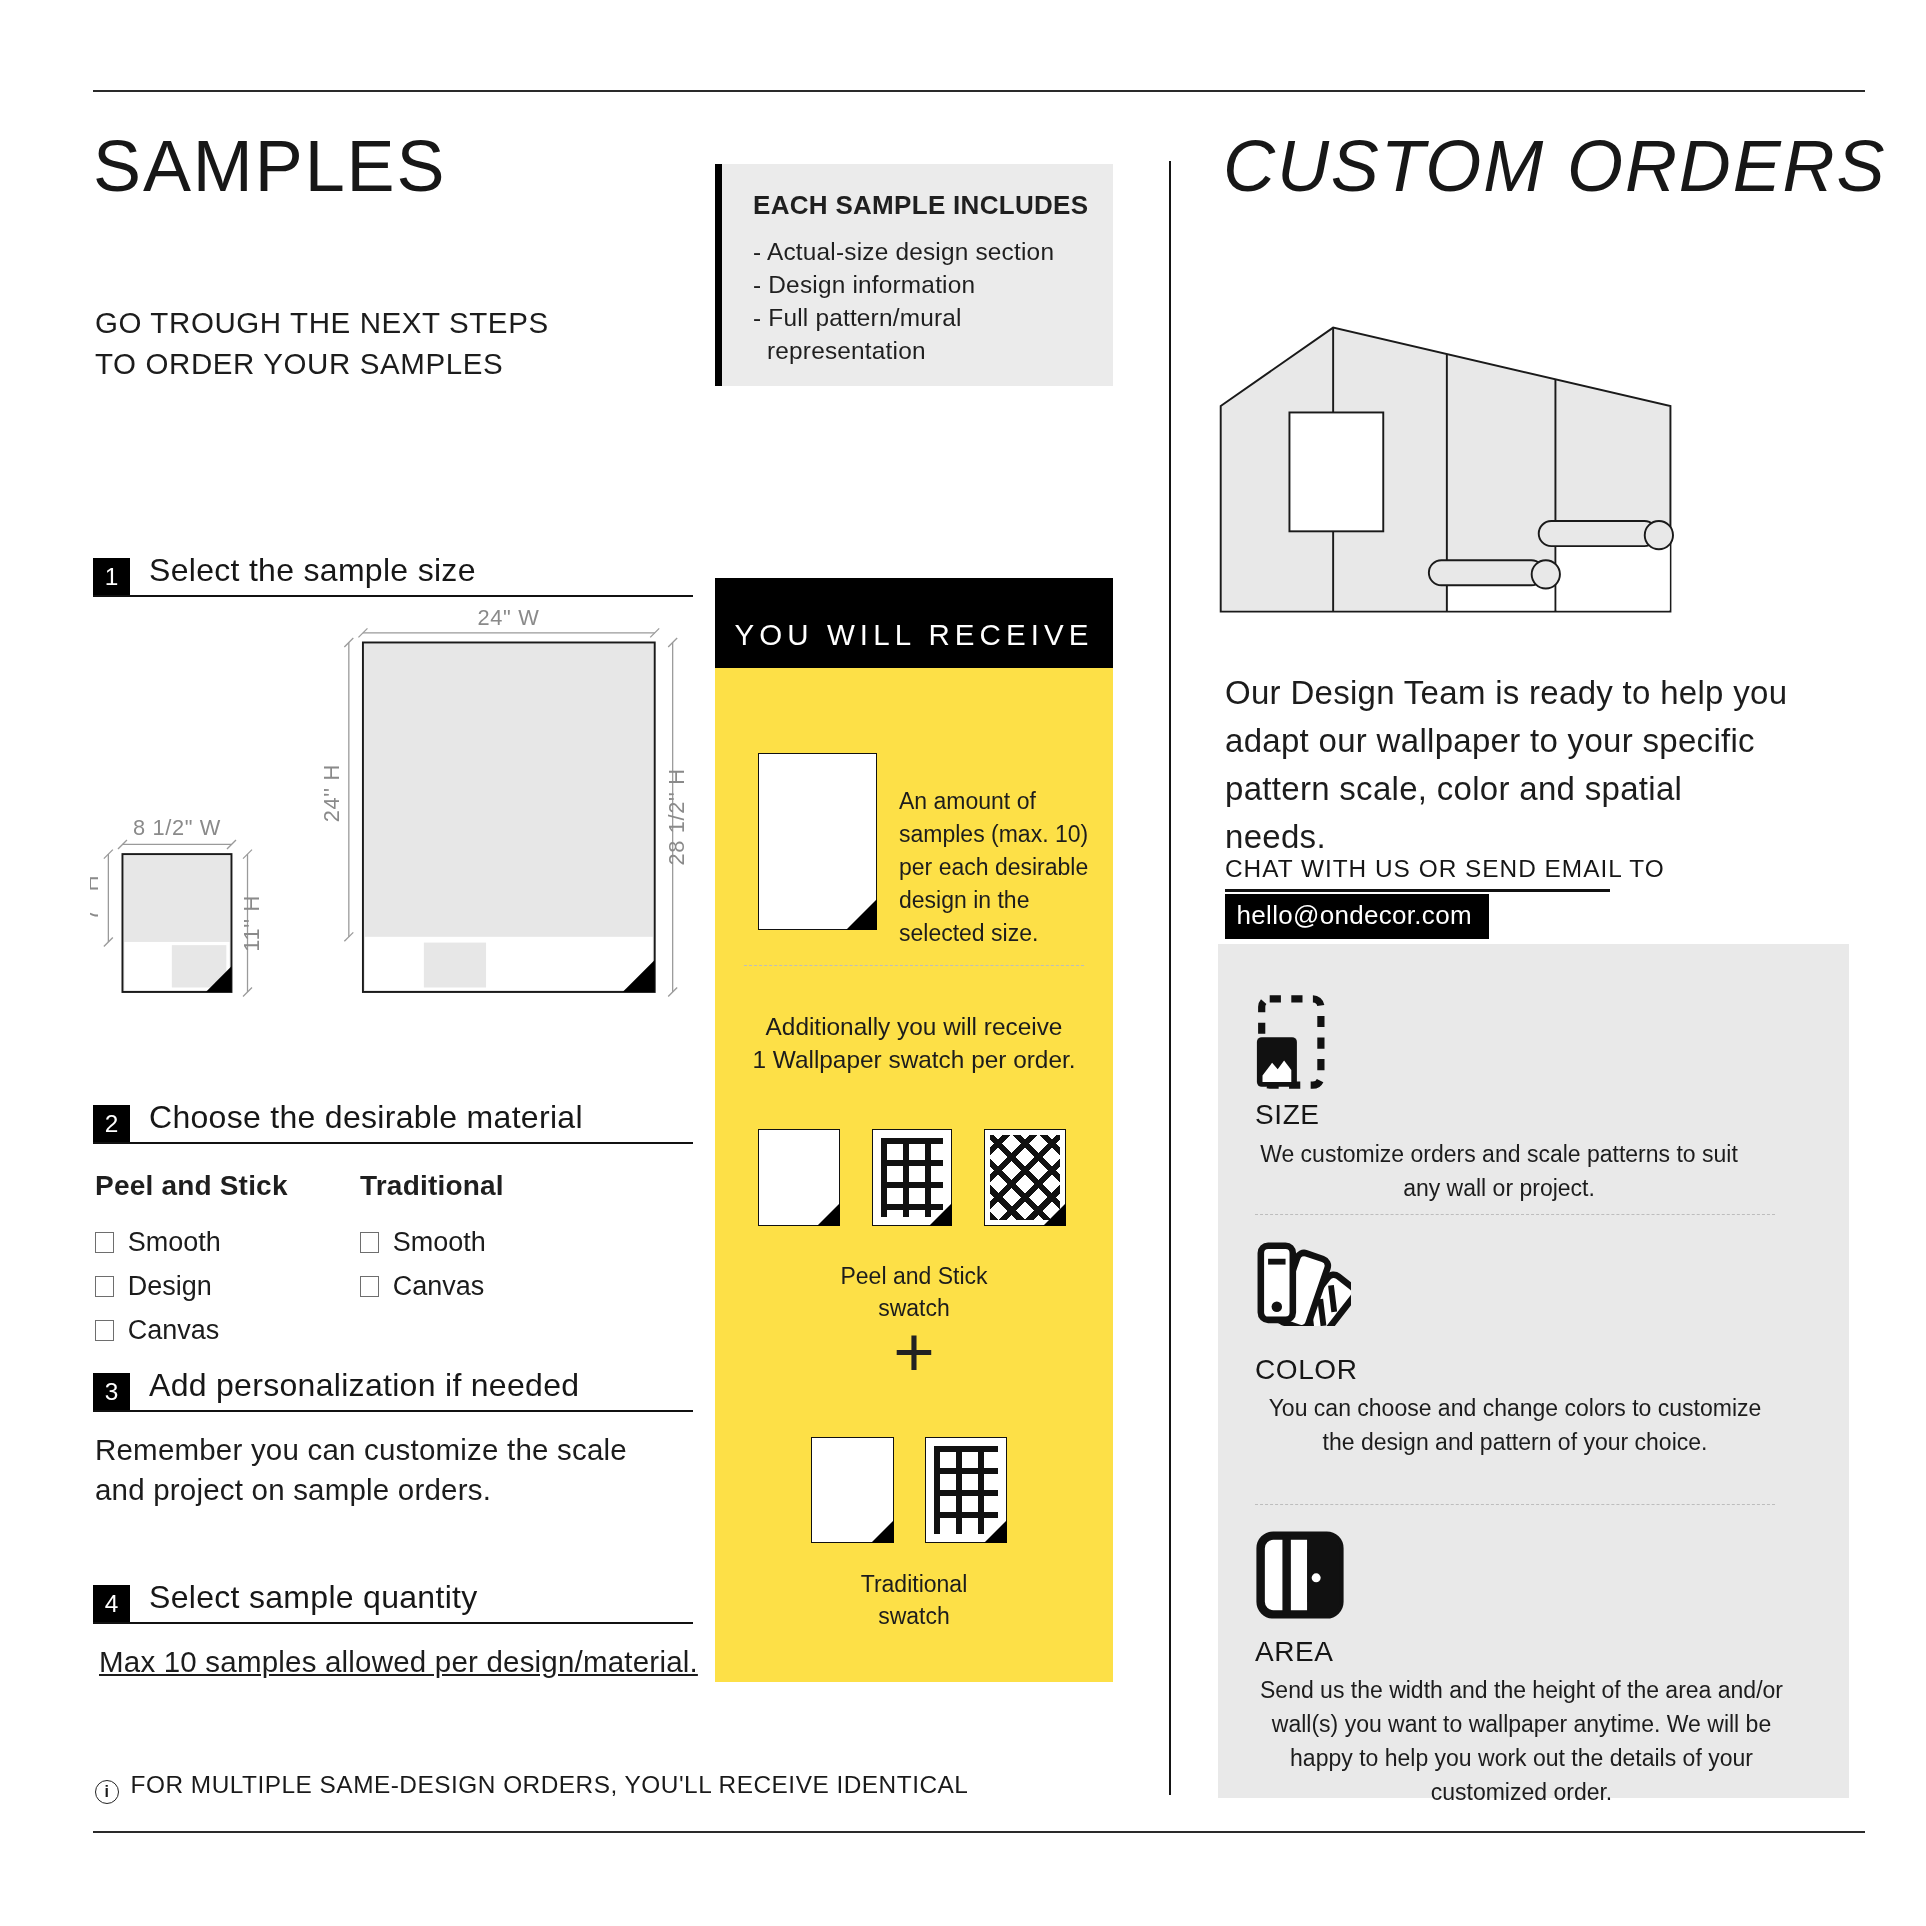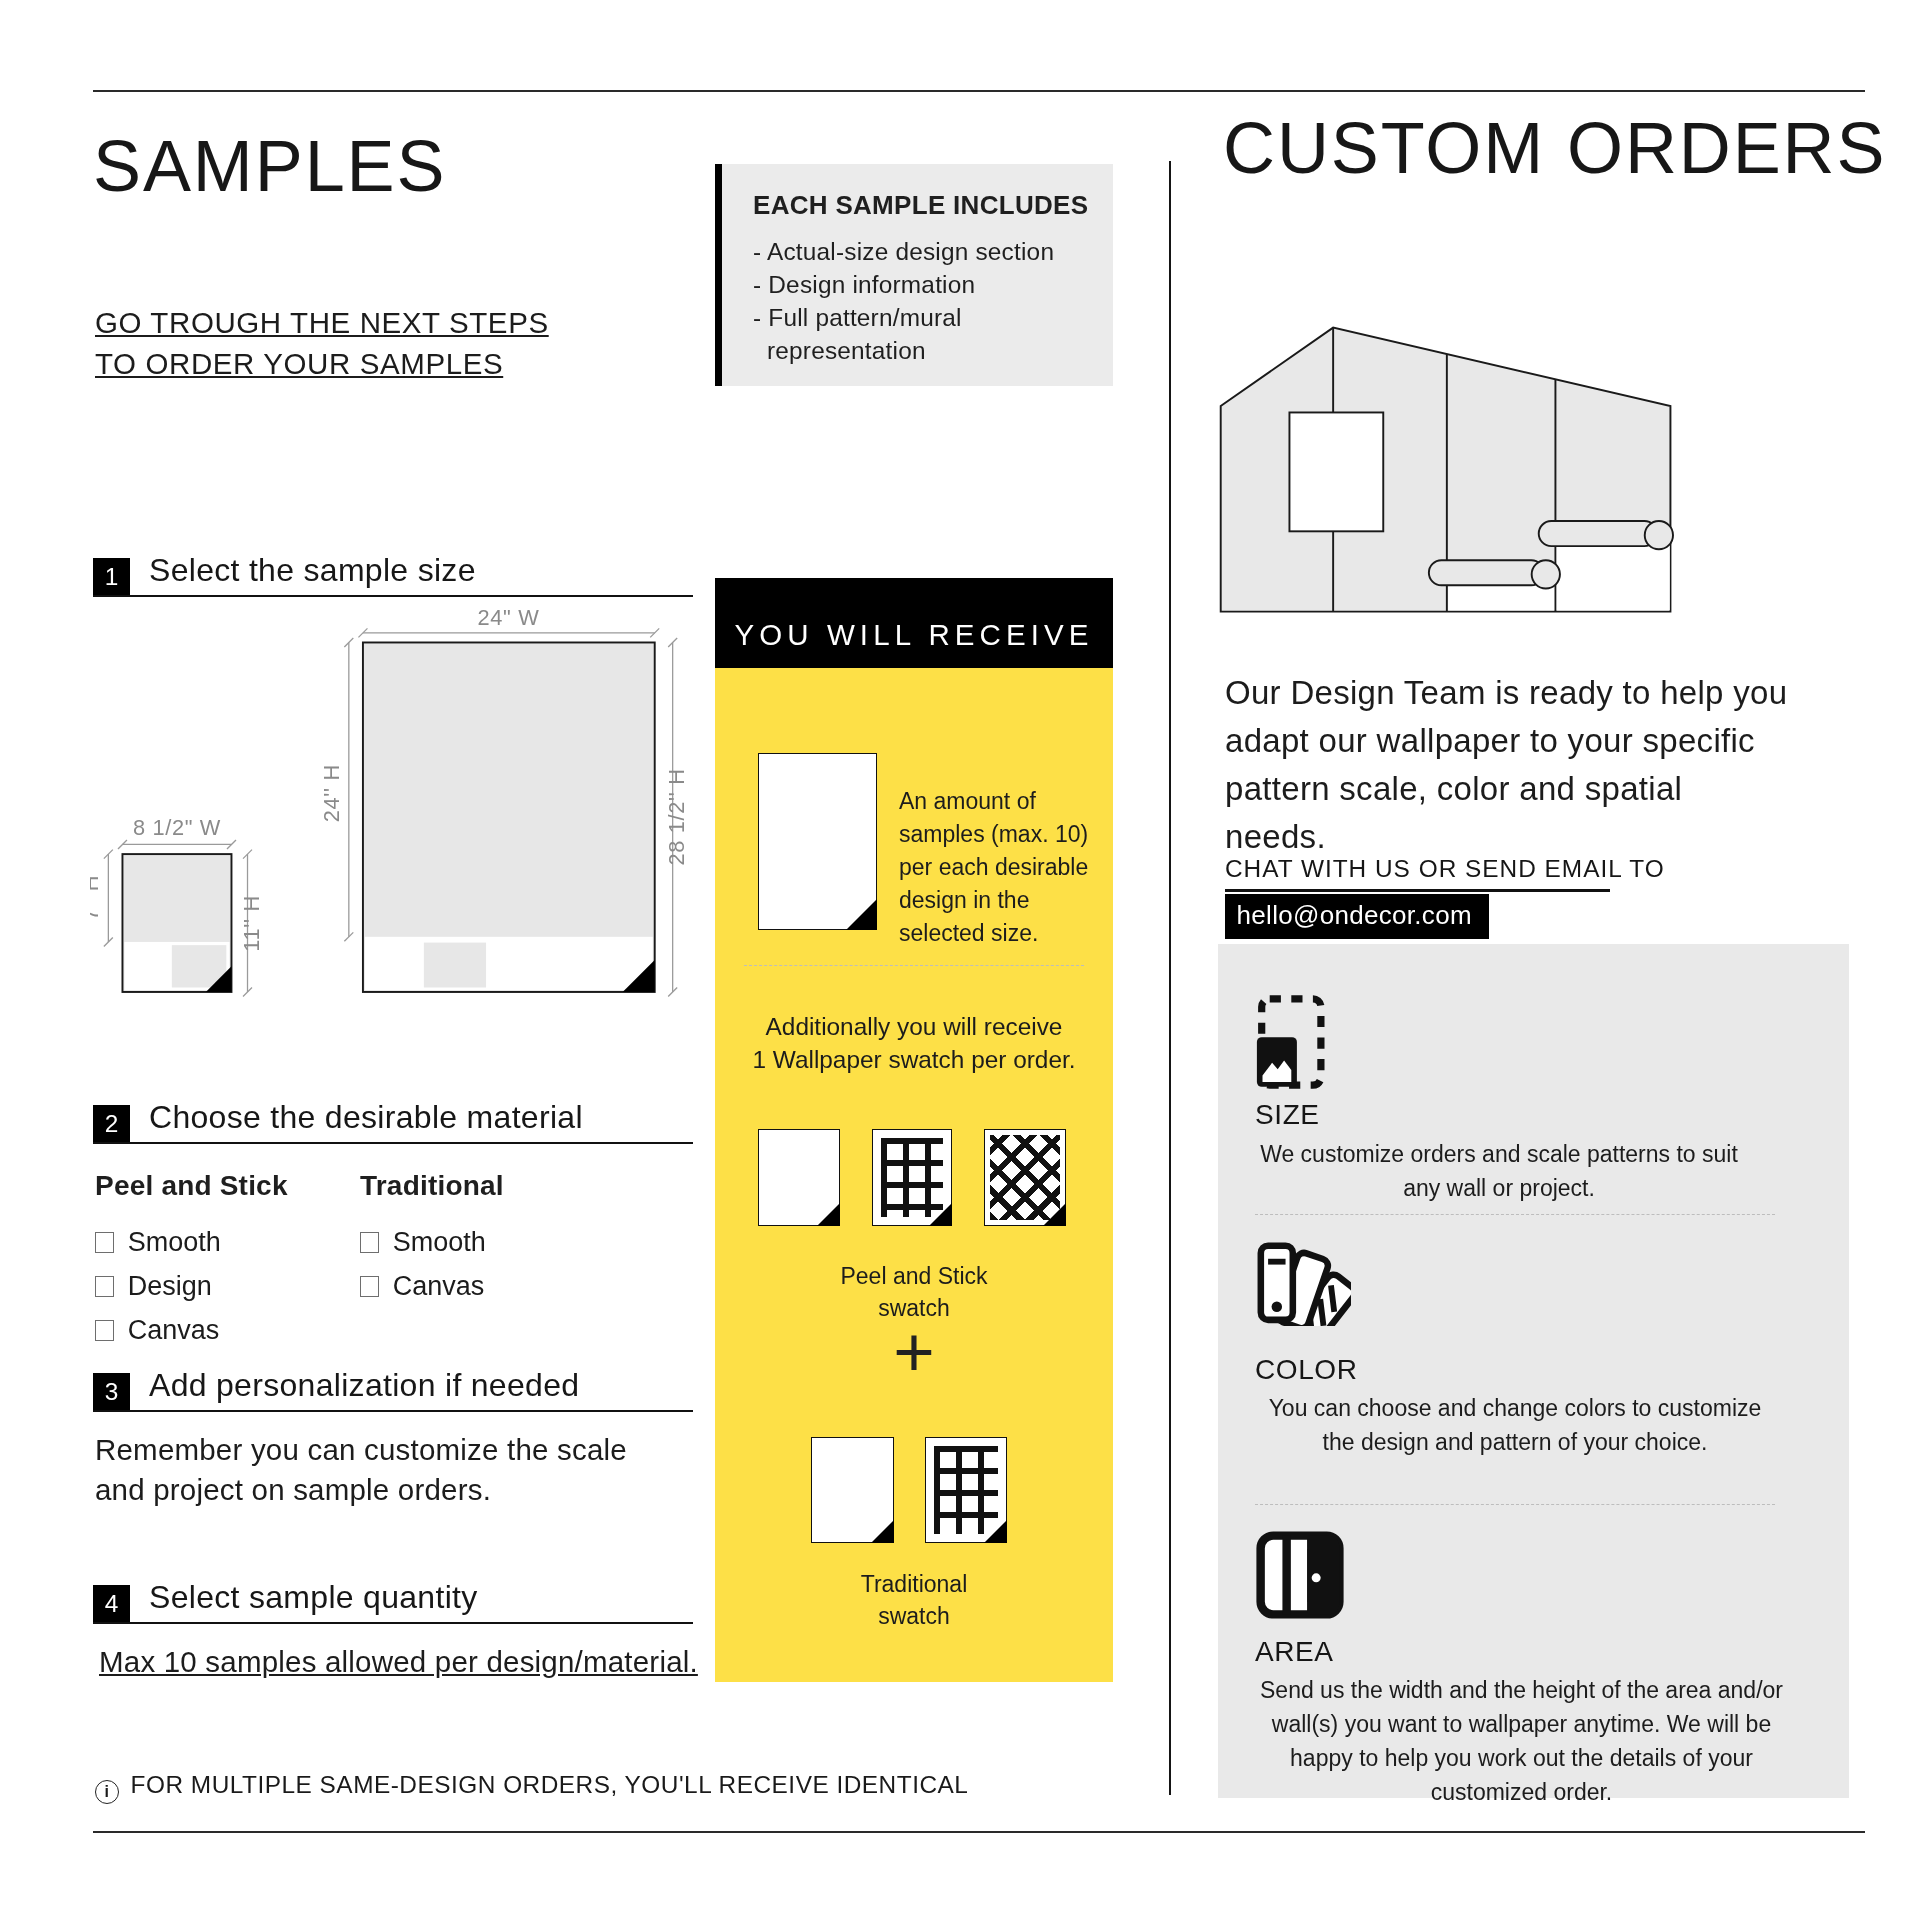--- a/index.html
+++ b/index.html
@@ -1,21 +1,21 @@
 <!DOCTYPE html>
 <html style="font-size:10.3px"><head>
 <meta charset="utf-8">
 <style>
   html,body{margin:0;padding:0;background:#fff;}
   #stage{position:relative;width:1926px;height:1926px;background:#ffffff;overflow:hidden;
          font-family:"Liberation Sans", sans-serif;color:#1f1f1f;}
   .abs{position:absolute;}
   .rule{position:absolute;height:1.9px;background:#2a2a2a;}
   .h1{font-size:72px;font-weight:300;letter-spacing:1.9px;color:#171717;white-space:nowrap;}
-  .subtitle{font-size:29.5px;line-height:41px;letter-spacing:0.6px;color:#1c1c1c;text-decoration:underline;}
+  .subtitle{font-size:29.5px;line-height:41px;letter-spacing:0.6px;color:#1c1c1c;}
   
   .includes-box{position:absolute;left:715px;top:164px;width:398px;height:222px;background:#ebebeb;
                 border-left:7.7px solid #000;box-sizing:border-box;padding:26px 19px 0 31px;}
   .includes-title{font-size:26px;font-weight:700;letter-spacing:0.3px;margin-bottom:14px;}
   .includes-item{font-size:24.4px;line-height:33px;padding-left:14px;text-indent:-14px;letter-spacing:0.2px;}
   
   .step-header{position:absolute;left:93px;width:600px;height:48px;border-bottom:2.6px solid #111;}
   .step-num{position:absolute;left:0;bottom:0;width:37px;height:37px;background:#000;color:#fff;
             font-size:24.4px;display:flex;align-items:center;justify-content:center;}
   .step-title{position:absolute;left:56px;bottom:6.4px;font-size:32px;letter-spacing:0.3px;color:#171717;white-space:nowrap;}
@@ -221,21 +221,21 @@
       <div class="pattern-grid"></div>
       <div class="fold" style="border-width:0 0 23px 23px;border-color:transparent transparent #000 transparent;"></div>
     </div>
 
     <div class="center-txt" style="top:900px;font-size:23px;line-height:32px;">
       <div>Traditional</div>
       <div>swatch</div>
     </div>
   </div>
 
-  <div class="abs h1" style="left:1223px;top:107px;">CUSTOM ORDERS</div>
+  <div class="abs h1" style="left:1223px;top:125px;font-style:italic;">CUSTOM ORDERS</div>
 
   <svg class="abs" style="left:1213px;top:318px;" width="469" height="302" viewBox="1890 495 730 470">
     <polygon points="1902,632 2077,510 2602,632 2602,952 1902,952" fill="#e8e8e8" stroke="#1a1a1a" stroke-width="3"></polygon>
     <line x1="2077" y1="510" x2="2077" y2="952" stroke="#1a1a1a" stroke-width="3"></line>
     <line x1="2254" y1="551" x2="2254" y2="952" stroke="#1a1a1a" stroke-width="3"></line>
     <line x1="2423" y1="590" x2="2423" y2="952" stroke="#1a1a1a" stroke-width="3"></line>
     <rect x="2425" y="833" width="176" height="117" fill="#ffffff"></rect>
     <rect x="2256" y="893" width="165" height="57" fill="#ffffff"></rect>
     <rect x="2397" y="811" width="184" height="39" rx="19.5" fill="#e8e8e8" stroke="#1a1a1a" stroke-width="3"></rect>
     <circle cx="2584" cy="833" r="22" fill="#e8e8e8" stroke="#1a1a1a" stroke-width="3"></circle>

